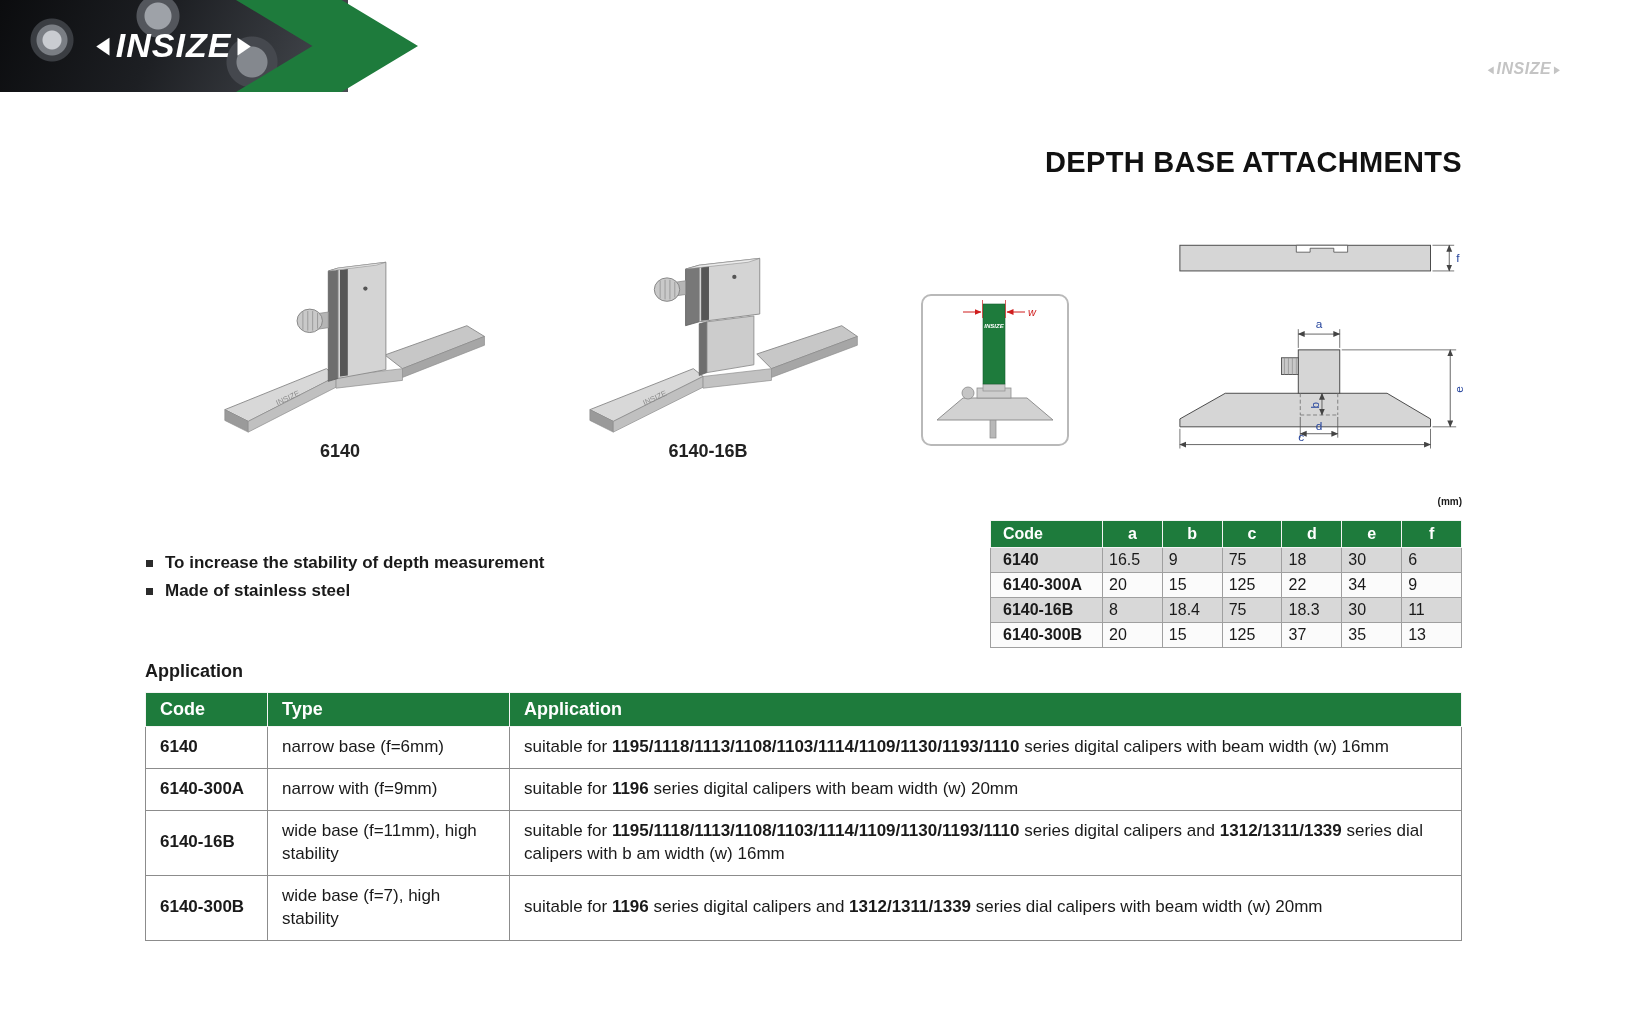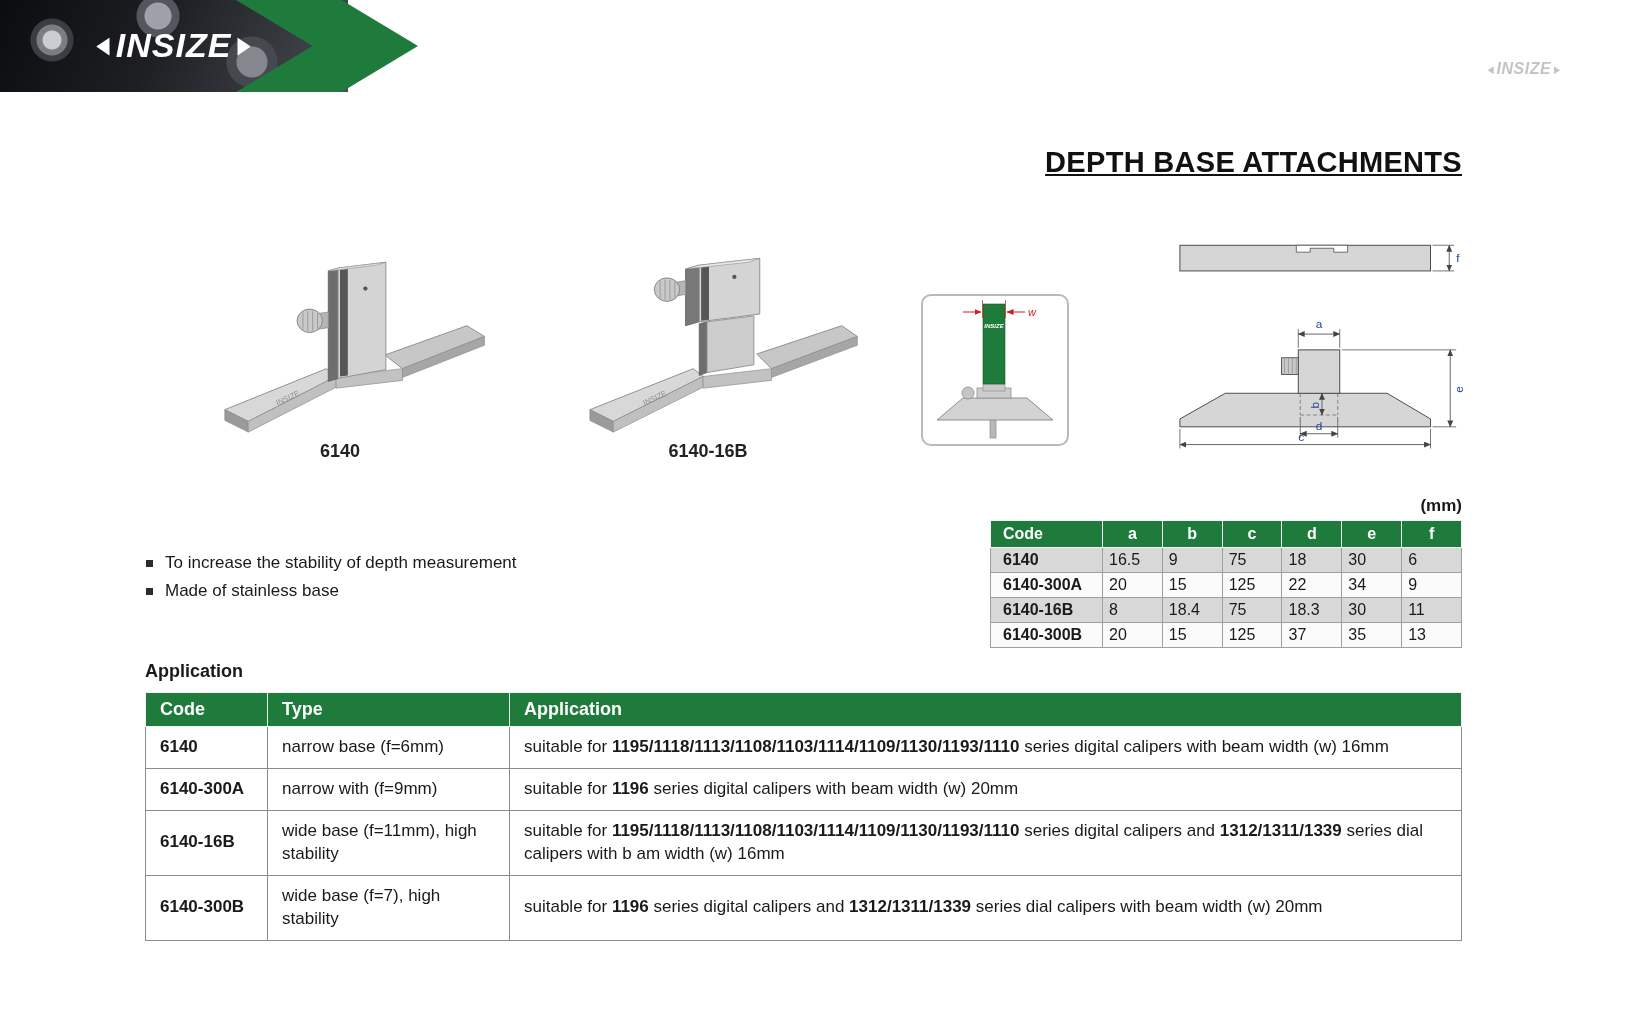--- a/index.html
+++ b/index.html
@@ -25,52 +25,52 @@
   .logo-main{position:absolute;left:92px;top:26px;display:flex;align-items:center;gap:2px;
     color:#fff;font-style:italic;font-weight:bold;}
   .logo-main .logo-arrow{font-size:22px;transform:scaleY(1.35);}
   .logo-main .logo-text{font-size:34px;letter-spacing:1px;}
   .logo-small{position:absolute;top:60px;right:70px;display:flex;align-items:center;gap:1px;
     color:#c4c4c4;font-style:italic;font-weight:bold;}
   .logo-small .logo-arrow{font-size:10px;transform:scaleY(1.3);}
   .logo-small .logo-text{font-size:16px;letter-spacing:0.5px;}
 
   .page-title{position:absolute;top:146px;right:170px;margin:0;font-size:29px;font-weight:bold;
-    letter-spacing:0.3px;color:#111;text-decoration:underline;}
+    letter-spacing:0.3px;color:#111;}
 
   
   .product-photo{position:absolute;}
   .photo-1{left:190px;top:232px;width:300px;height:205px;}
   .photo-2{left:553px;top:232px;width:310px;height:205px;}
   .product-label{position:absolute;text-align:center;font-weight:bold;font-size:18px;color:#222;}
   .label-1{left:190px;top:441px;width:300px;}
   .label-2{left:553px;top:441px;width:310px;}
 
   
   .caliper-box{position:absolute;left:921px;top:294px;width:148px;height:152px;background:#fff;
     border:2px solid #b9b9b9;border-radius:10px;}
   .caliper-box svg{width:100%;height:100%;display:block;}
 
   
   .dim-drawing{position:absolute;left:1172px;top:231px;width:296px;height:218px;}
 
   
-  .unit-label{position:absolute;top:496px;right:170px;font-size:17px;font-weight:bold;}
+  .unit-label{position:absolute;top:496px;right:170px;font-size:10px;font-weight:bold;}
   table{border-collapse:collapse;}
   .dim-table{position:absolute;left:990px;top:520px;width:472px;table-layout:fixed;}
   .dim-table th{background:var(--green);color:#fff;font-size:16px;font-weight:bold;
     padding:4px 6px;border:1px solid #f4f4f4;text-align:center;}
   .dim-table th.code-col{text-align:left;padding-left:12px;width:112px;}
   .dim-table td{border:1px solid #9f9f9f;font-size:16px;text-align:left;padding:3px 6px;}
   .dim-table td.code-col{font-weight:bold;text-align:left;padding-left:12px;}
   .dim-table tr.odd td{background:#d8d8d8;}
   .dim-table tr.even td{background:#fbfbfb;}
 
   
-  .features{position:absolute;left:146px;top:553px;}
+  .features{position:absolute;left:146px;top:553px;font-weight:bold;}
   .feature{display:flex;align-items:center;margin-bottom:8px;font-size:17px;}
   .bullet{width:7px;height:7px;background:#2b2b2b;margin-right:12px;flex:none;}
 
   
   .app-heading{position:absolute;left:145px;top:661px;margin:0;font-size:18px;font-weight:bold;}
   .app-table{position:absolute;left:145px;top:692px;width:1317px;table-layout:fixed;}
   .app-table th{background:var(--green);color:#fff;font-size:18px;font-weight:bold;
     padding:6px 14px;border:1px solid #f4f4f4;}
   .app-table th.col-code{width:122px;text-align:left;}
   .app-table th.col-type{width:242px;text-align:left;}
@@ -275,21 +275,21 @@
       </tbody>
   </table>
 
   <div class="features">
     <div class="feature">
       <span class="bullet"></span>
       <span>To increase the stability of depth measurement</span>
     </div>
     <div class="feature">
       <span class="bullet"></span>
-      <span>Made of stainless base</span>
+      <span>Made of stainless steel</span>
     </div>
   </div>
 
   <h2 class="app-heading">Application</h2>
   <table class="app-table">
     <thead>
       <tr>
           <th class="col-code">Code</th>
           <th class="col-type">Type</th>
           <th class="col-app">Application</th>

